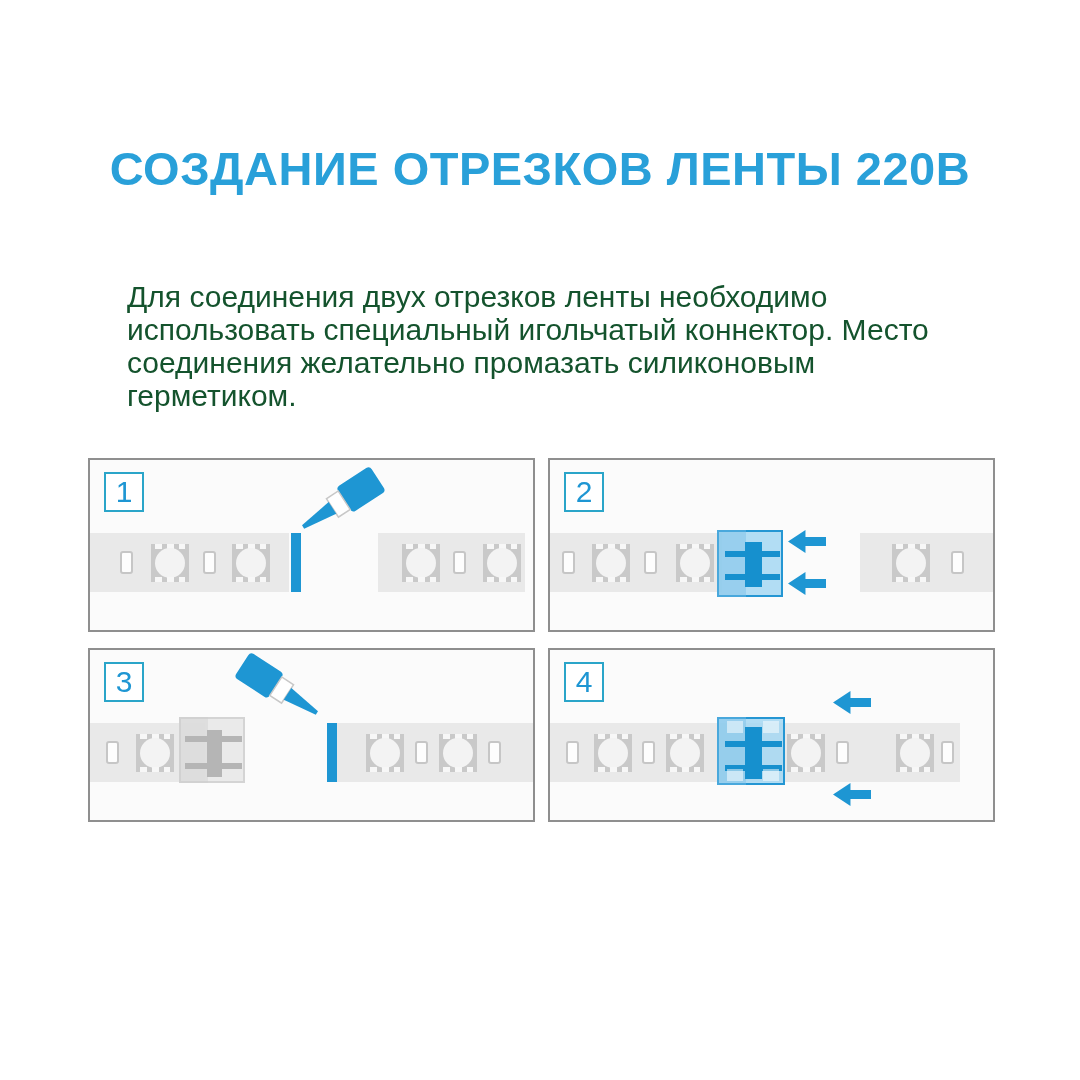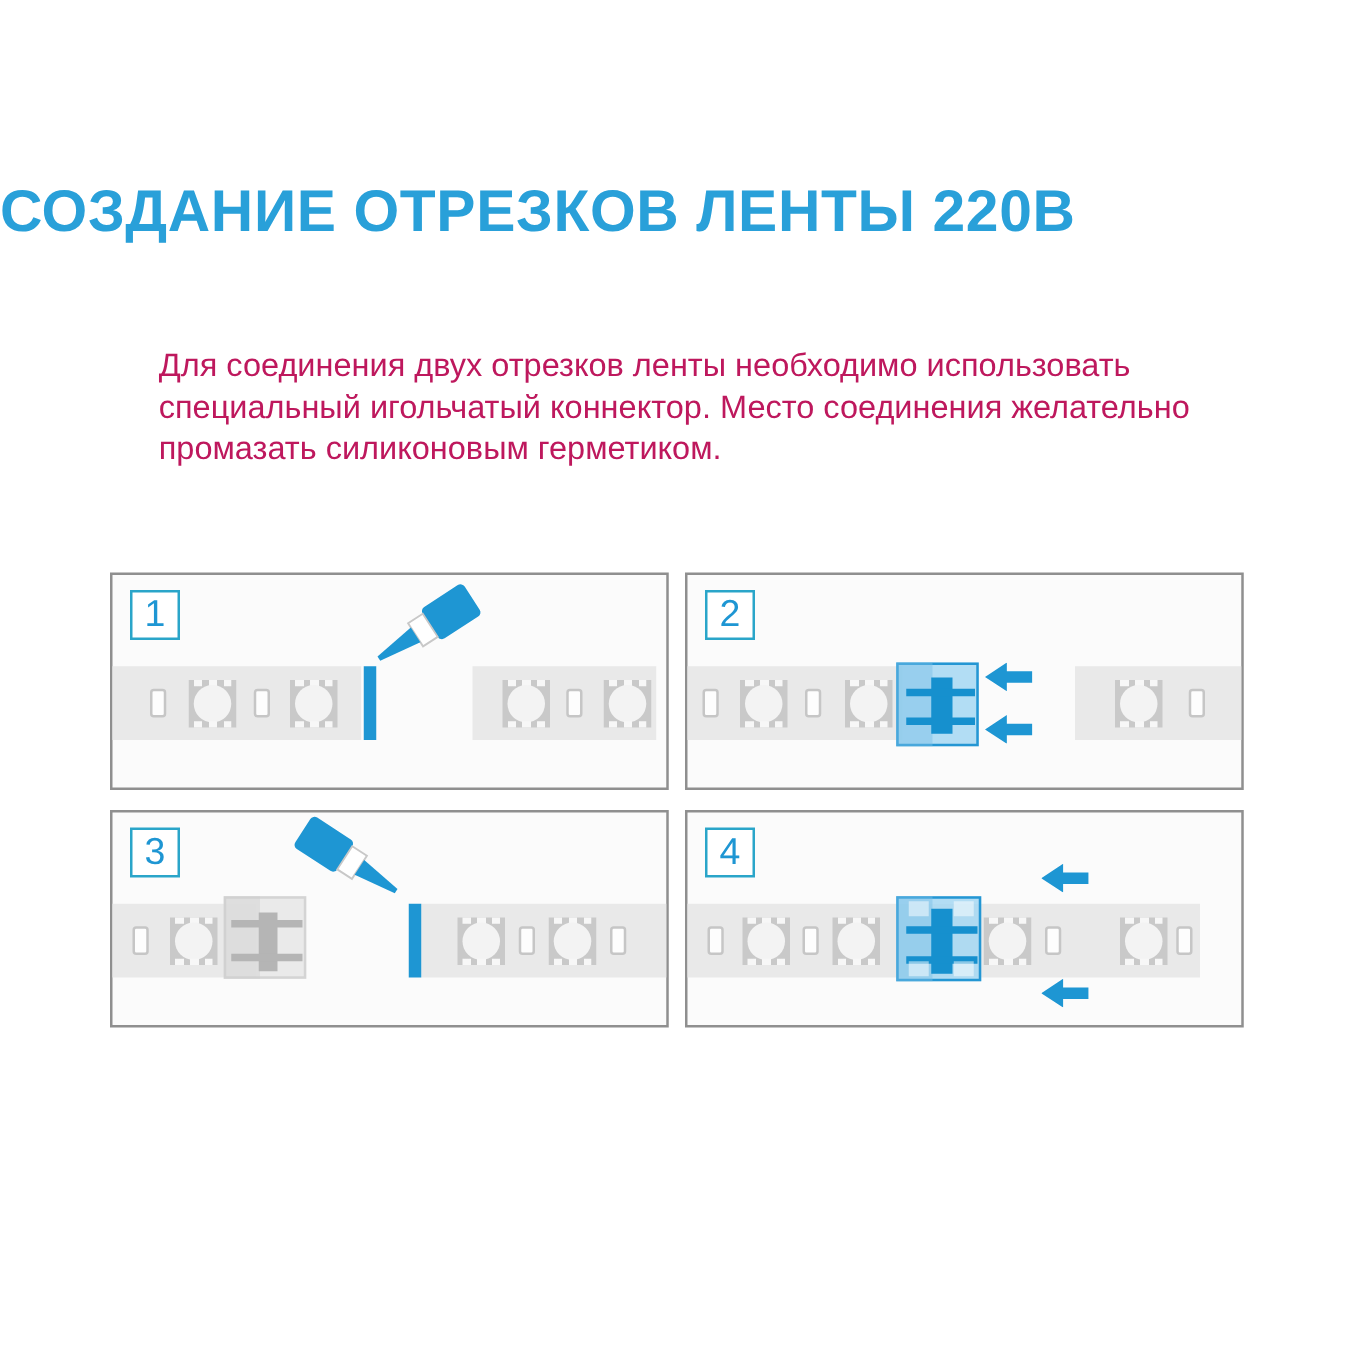--- a/index.html
+++ b/index.html
@@ -1,21 +1,21 @@
 <!DOCTYPE html>
 <html><head>
 <meta charset="utf-8">
 <style>
   html,body{margin:0;padding:0;}
   body{width:1080px;height:1080px;background:#ffffff;position:relative;overflow:hidden;
        font-family:"Liberation Sans",sans-serif;}
-  .title{position:absolute;left:0;right:0;top:110px;text-align:left;font-size:47px;
+  .title{position:absolute;left:0;right:0;top:110px;text-align:center;font-size:47px;
          font-weight:700;color:#29a0d9;letter-spacing:.5px;line-height:56px;}
-  .intro{position:absolute;left:127px;top:250px;width:830px;font-size:26px;line-height:33px;
-         color:#be185d;}
+  .intro{position:absolute;left:127px;top:250px;width:830px;font-size:30px;line-height:33px;
+         color:#14532d;}
   .panel{position:absolute;width:447px;height:174px;border:2px solid #8f8f8f;background:#fbfbfb;
          box-sizing:border-box;}
   #p1{left:88px;top:458px}#p2{left:548px;top:458px}#p3{left:88px;top:648px}#p4{left:548px;top:648px}
   .badge{position:absolute;left:14px;top:12px;width:40px;height:40px;border:2px solid #2aa5c9;
          box-sizing:border-box;display:flex;align-items:center;justify-content:center;
          font-size:30px;color:#1e96d3;background:#ffffff;z-index:6;}
   .strip{position:absolute;top:73px;height:59px;background:#e9e9e9;z-index:1;}
   .led{position:absolute;top:84px;width:38px;height:38px;background:#c9c9c9;z-index:2;}
   .led-c{position:absolute;left:4px;top:4px;right:4px;bottom:4px;border-radius:50%;background:#f3f3f3;}
   .led::before,.led::after{content:"";position:absolute;left:4px;width:30px;height:5px;

